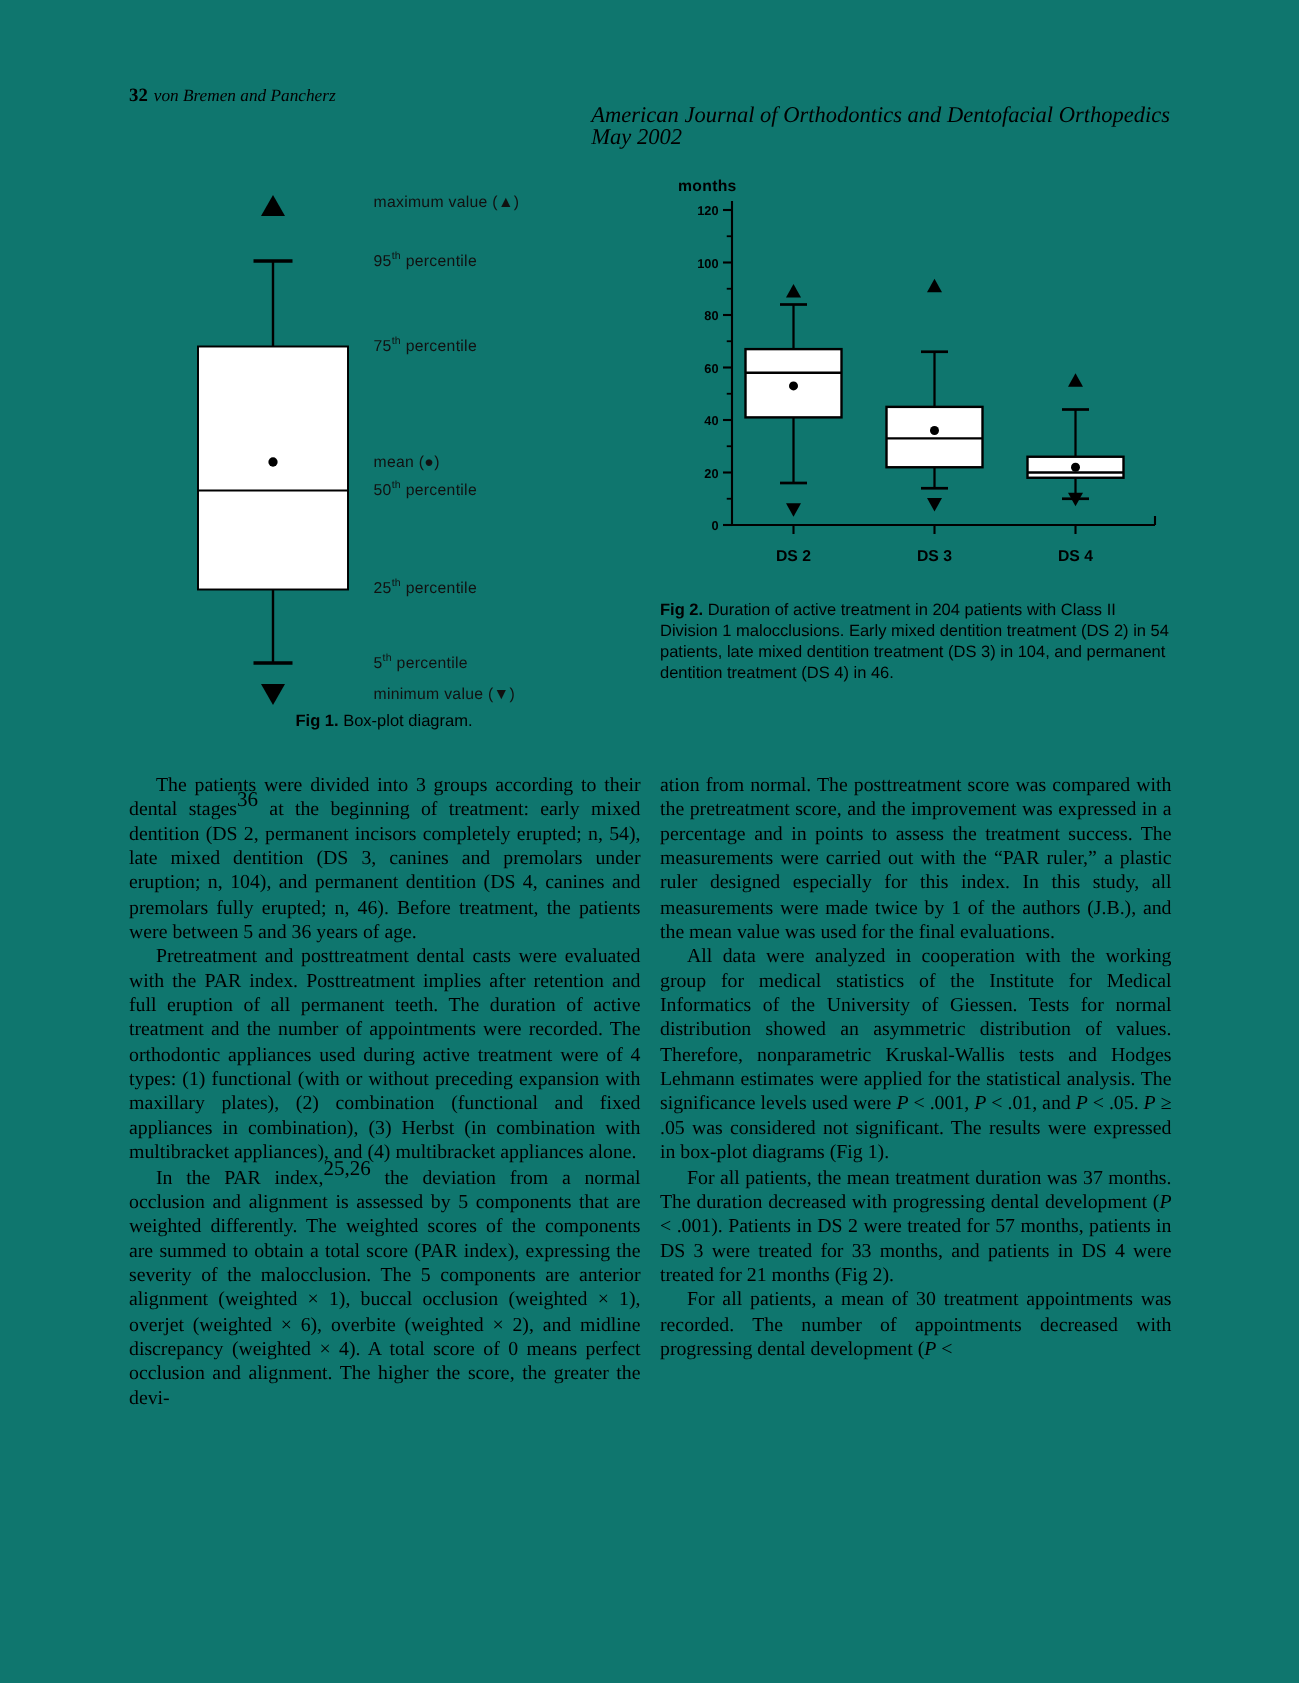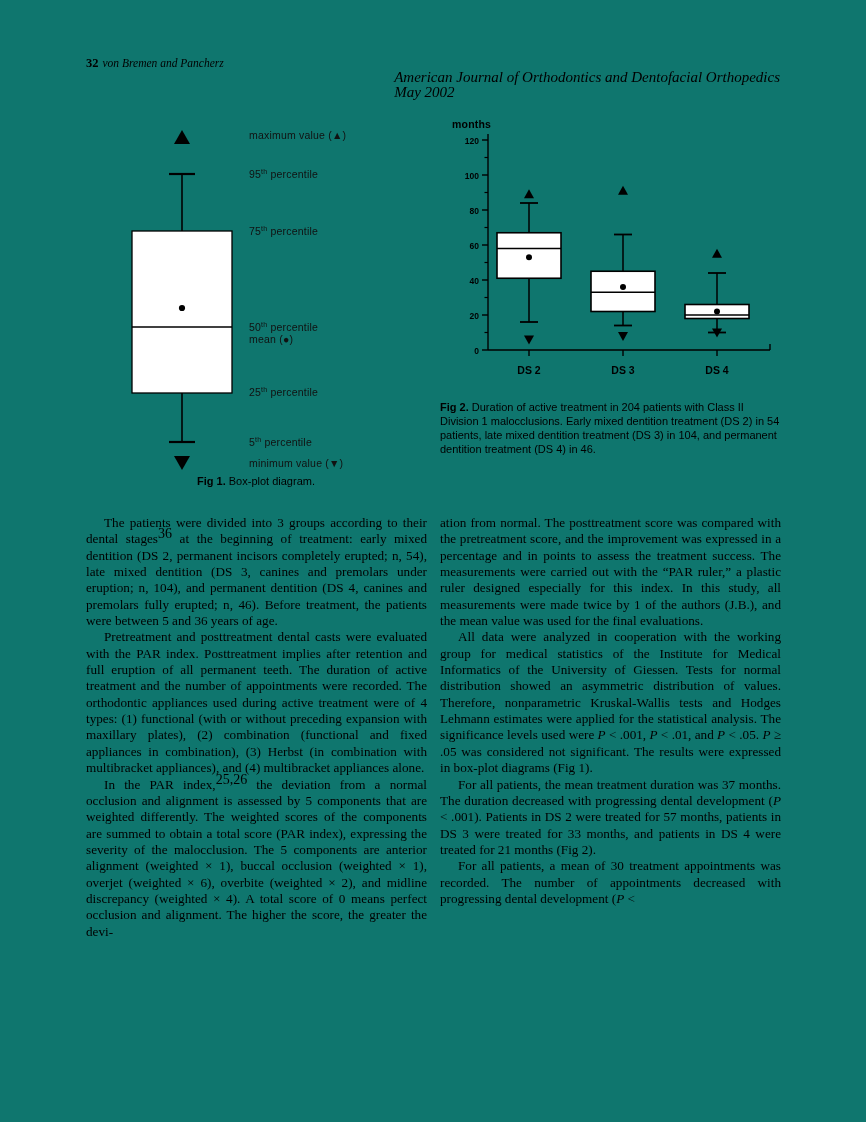--- a/index.html
+++ b/index.html
@@ -190,21 +190,21 @@
     <div class="fig1-labels">
       <div class="f1lab" style="left:163px; top:17px;">
         <span>maximum value (▲)</span>
       </div>
       <div class="f1lab" style="left:163px; top:56px;">
         <span>95</span><sup>th</sup><span> percentile</span>
       </div>
       <div class="f1lab" style="left:163px; top:113px;">
         <span>75</span><sup>th</sup><span> percentile</span>
       </div>
-      <div class="f1lab" style="left:163px; top:190px;margin-top:31px;">
+      <div class="f1lab" style="left:163px; top:190px;">
         <span>mean (●)</span>
       </div>
       <div class="f1lab" style="left:163px; top:209px;">
         <span>50</span><sup>th</sup><span> percentile</span>
       </div>
       <div class="f1lab" style="left:163px; top:274px;">
         <span>25</span><sup>th</sup><span> percentile</span>
       </div>
       <div class="f1lab" style="left:163px; top:324px;">
         <span>5</span><sup>th</sup><span> percentile</span>

